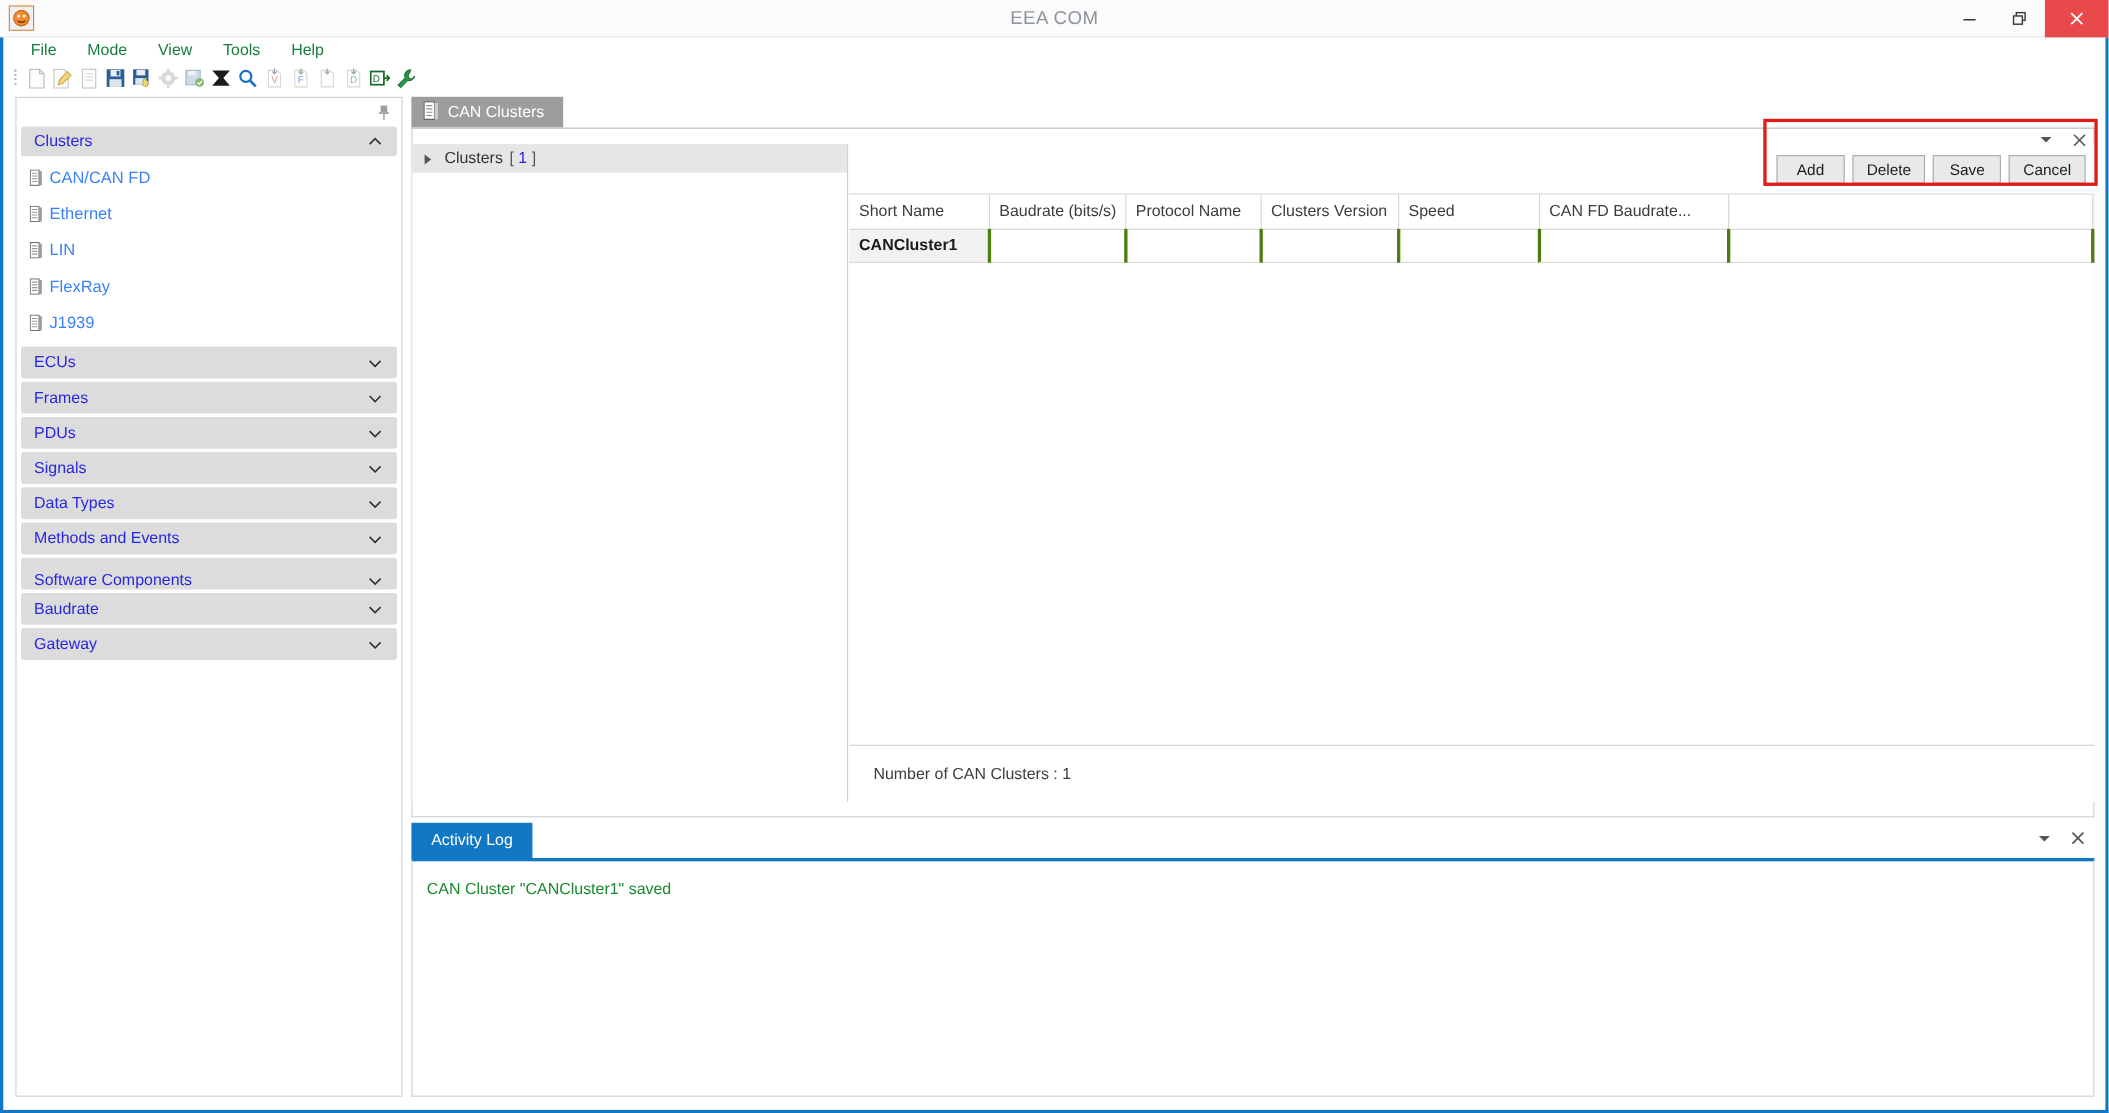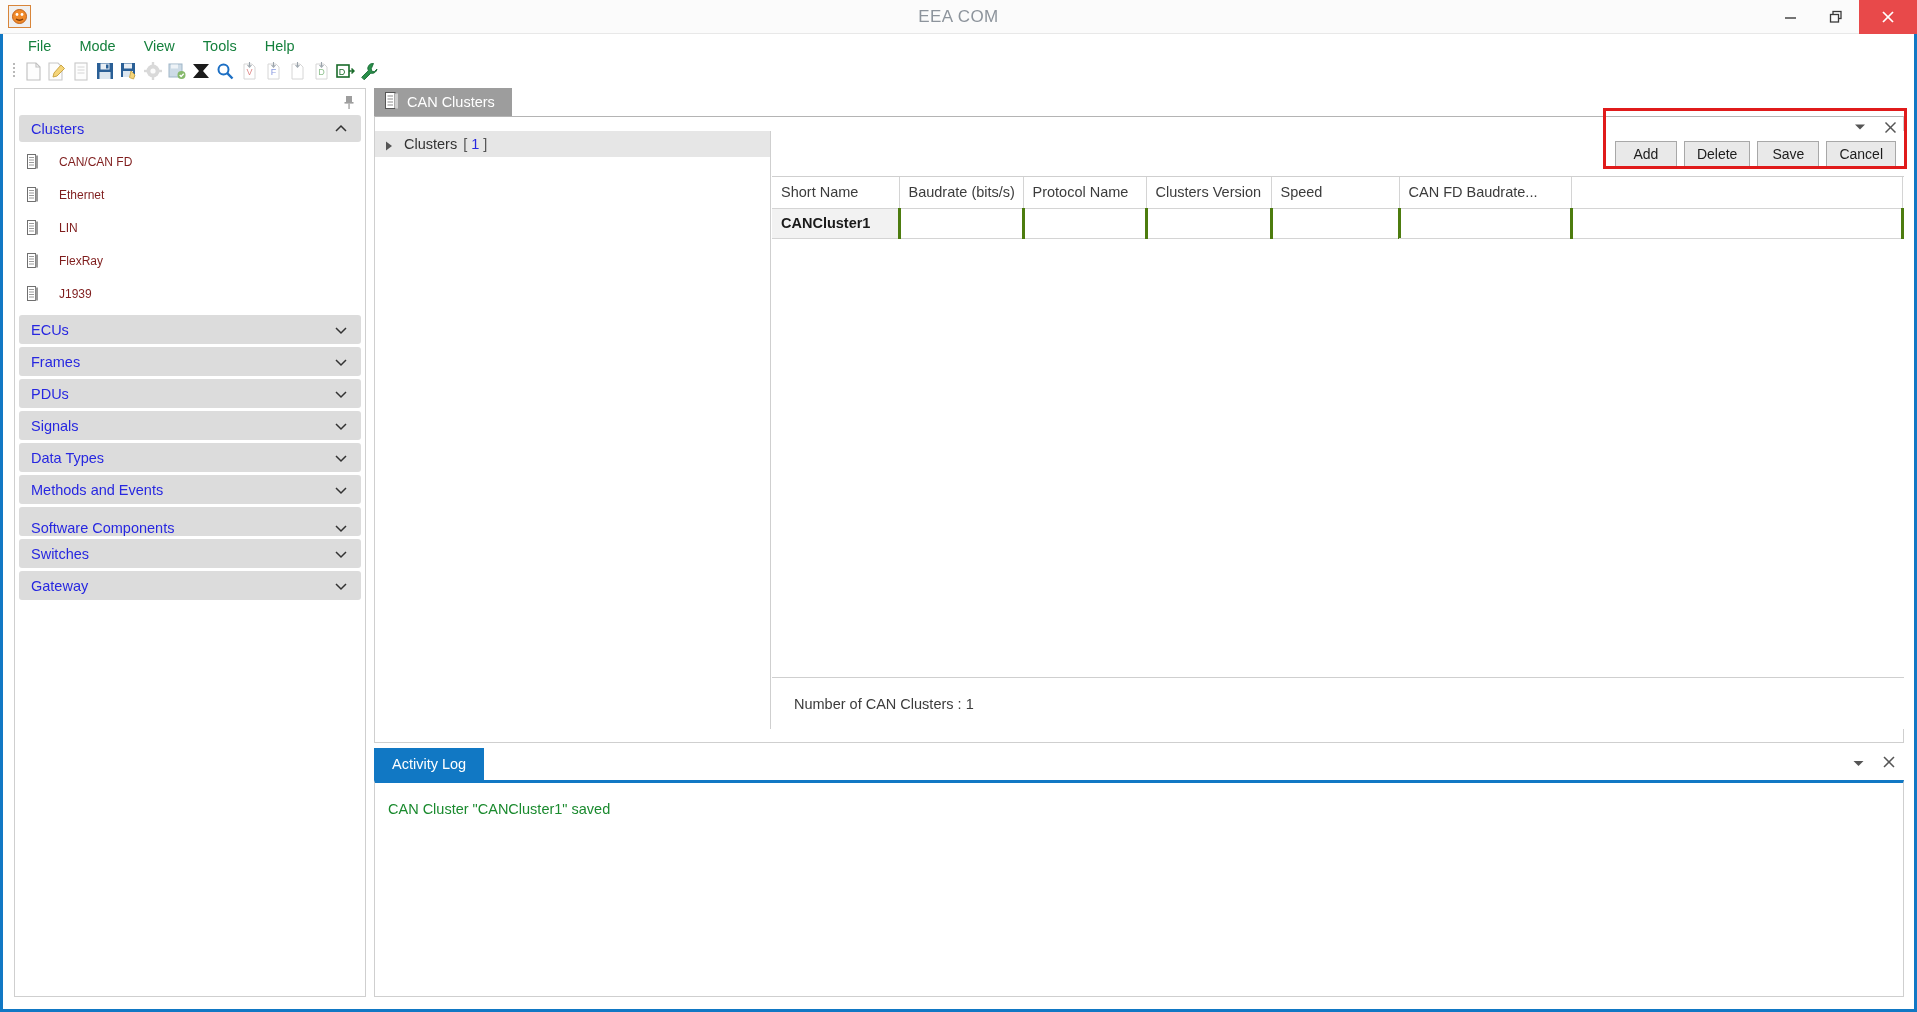--- a/index.html
+++ b/index.html
@@ -88,22 +88,22 @@
   }
   .acc-header {
     height: 27px; background: #dcdcdc; border-radius: 3px;
     display: flex; align-items: center; padding: 0 12px;
     font-size: 14.5px; color: #2727e0;
     justify-content: space-between;
     margin-bottom: 3px;
   }
   .chev { width: 16px; height: 16px; color: #333; }
   .tree-leaf {
-    height: 33px; display: flex; align-items: center; gap: 20px;
-    padding-left: 8px; font-size: 12px; color: #7f1d1d;
+    height: 33px; display: flex; align-items: center; gap: 6px;
+    padding-left: 8px; font-size: 15px; color: #3b82f6;
   }
   .doc-icon { width: 12px; height: 15px; position: relative; flex: none; }
 
   
   #main-tabbar {
     position: absolute; left: 374px; top: 88px; width: 1530px; height: 28px;
   }
   #tab-can-clusters {
     position: absolute; left: 0; top: 0; height: 28px;
     background: #9d9d9d; color: #ffffff;
@@ -490,21 +490,21 @@
             <path d="M3 6l5 5 5-5" fill="none" stroke="#333" stroke-width="1.5"></path>
           </svg></span>
     </div>
     <div class="acc-header" style="height:29px;align-items:flex-end;">
       <span>Software Components</span>
       <span class="chev"><svg width="16" height="16" viewBox="0 0 16 16">
             <path d="M3 6l5 5 5-5" fill="none" stroke="#333" stroke-width="1.5"></path>
           </svg></span>
     </div>
     <div class="acc-header" style="height:29px;">
-      <span>Switches</span>
+      <span>Baudrate</span>
       <span class="chev"><svg width="16" height="16" viewBox="0 0 16 16">
             <path d="M3 6l5 5 5-5" fill="none" stroke="#333" stroke-width="1.5"></path>
           </svg></span>
     </div>
     <div class="acc-header" style="height:29px;">
       <span>Gateway</span>
       <span class="chev"><svg width="16" height="16" viewBox="0 0 16 16">
             <path d="M3 6l5 5 5-5" fill="none" stroke="#333" stroke-width="1.5"></path>
           </svg></span>
     </div>

